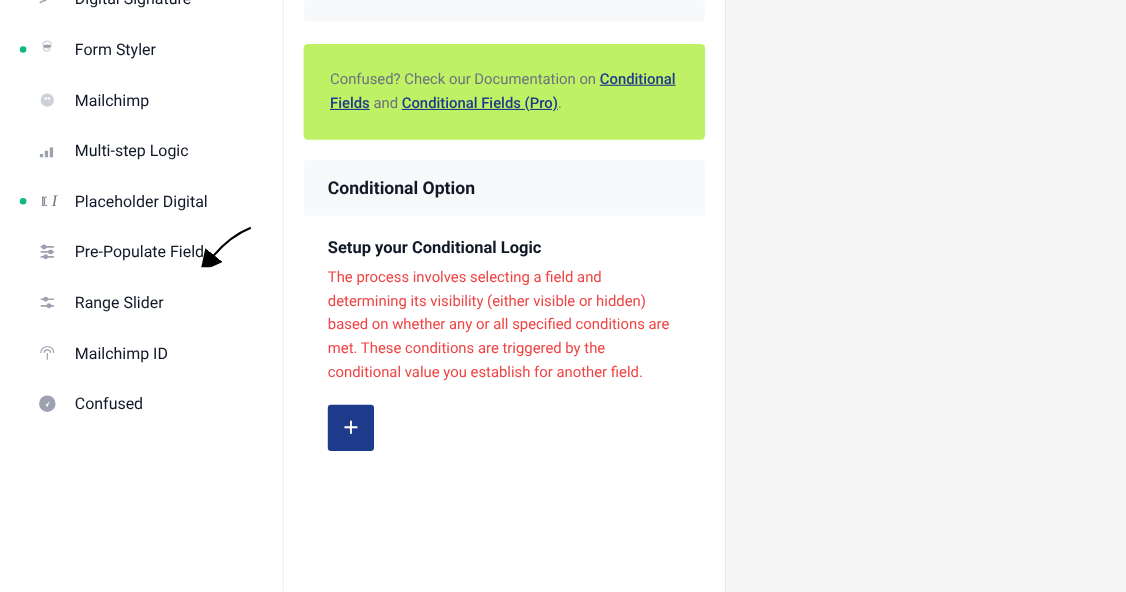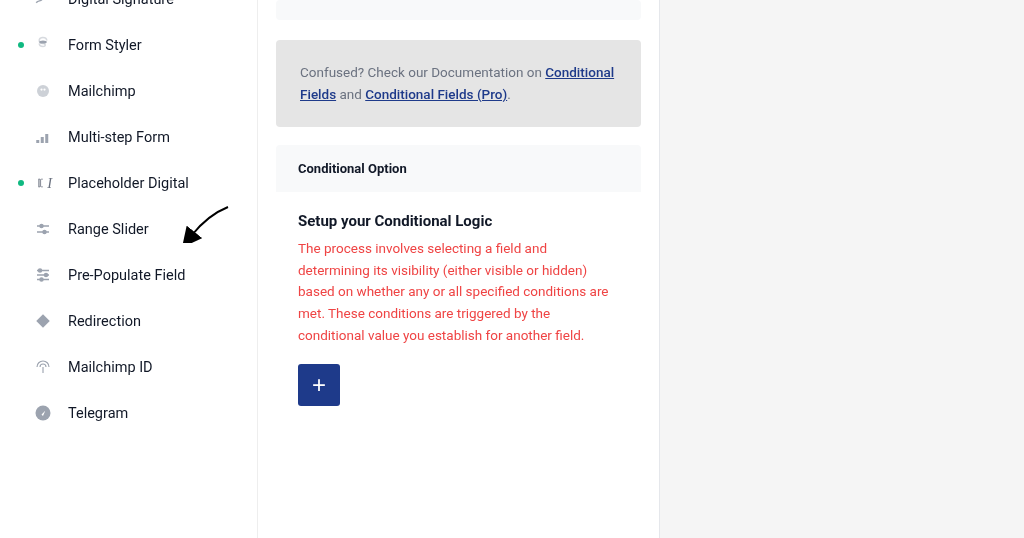--- a/index.html
+++ b/index.html
@@ -5,23 +5,23 @@
     * { margin: 0; padding: 0; box-sizing: border-box; }
     body { font-family: -apple-system, BlinkMacSystemFont, "Segoe UI", Roboto, sans-serif; background: #f5f5f5; width: 1024px; height: 538px; overflow: hidden; }
     .container { display: flex; height: 100%; background: #fff; }
     .sidebar { width: 258px; background: #fff; padding-top: 0; border-right: 1px solid #eee; position: relative; text-align: center; }
     .sidebar-item { display: flex; align-items: center; padding: 14px 20px; cursor: pointer; color: #1f2937; font-size: 14.5px; position: relative; }
     .active-dot { width: 6px; height: 6px; border-radius: 50%; background: #10b981; position: absolute; left: 18px; }
     .sidebar-icon { width: 18px; height: 18px; margin-left: 14px; margin-right: 16px; color: #6b7280; display: flex; align-items: center; justify-content: center; }
     .sidebar-label { color: #111827; font-weight: 400; }
     .main { flex: 1; padding: 0 18px; background: #fff; max-width: 540px; }
     .spacer-panel { height: 20px; background: #f8f9fa; border-radius: 4px; margin-bottom: 20px; }
-    .notice { background: #e5e5e5; border-radius: 4px; padding: 22px 24px; color: #6b7280; font-size: 13.5px; line-height: 1.6; margin-bottom: 18px; }
+    .notice { background: #bef264; border-radius: 4px; padding: 22px 24px; color: #6b7280; font-size: 13.5px; line-height: 1.6; margin-bottom: 18px; }
     .notice a { color: #1e3a8a; text-decoration: underline; font-weight: 500; }
-    .section-header { background: #f8f9fa; padding: 16px 22px; font-weight: 700; font-size: 13px; color: #111827; border-radius: 4px 4px 0 0; }
+    .section-header { background: #f8f9fa; padding: 16px 22px; font-weight: 700; font-size: 16px; color: #111827; border-radius: 4px 4px 0 0; }
     .section-body { padding: 20px 22px; }
     .section-body h3 { font-size: 15px; font-weight: 700; color: #111827; margin-bottom: 8px; }
     .section-body p { font-size: 13.5px; color: #ef4444; line-height: 1.6; margin-bottom: 18px; }
     .add-btn { width: 42px; height: 42px; background: #1e3a8a; color: #fff; border: none; border-radius: 3px; font-size: 24px; font-weight: 400; cursor: pointer; display: flex; align-items: center; justify-content: center; }
     .right-gap { flex: 1; background: #f5f5f5; border-left: 1px solid #e5e7eb; }
     .arrow { position: absolute; width: 60px; height: 40px; pointer-events: none; }
     svg { width: 100%; height: 100%; }
   </style>
 </head>
 <body>
@@ -61,86 +61,78 @@
     </div>
 
     <div class="sidebar-item">
       <span class="sidebar-icon">
         <svg viewBox="0 0 24 24" fill="#9ca3af">
             <rect x="3" y="16" width="4" height="4"></rect>
             <rect x="9" y="12" width="4" height="8"></rect>
             <rect x="15" y="8" width="4" height="12"></rect>
           </svg>
       </span>
-      <span class="sidebar-label">Multi-step Form</span>
+      <span class="sidebar-label">Multi-step Logic</span>
     </div>
 
 
     <div class="sidebar-item">
       <span class="active-dot"></span>
       <span class="sidebar-icon">
         <svg viewBox="0 0 24 24" fill="none" stroke="#6b7280" stroke-width="2">
             <path d="M7 4h4m-2 0v16m-2 0h4M13 4h4m-2 0v16m-2 0h4" opacity="0"></path>
             <path d="M8 5h3m2 0h3M12 5v14M8 19h3m2 0h3" stroke-width="1.5"></path>
             <path d="M9 5v14" stroke-width="2"></path>
           </svg>
         <span style="font-style:italic;font-family:serif;color:#6b7280;">I</span>
       </span>
       <span class="sidebar-label">Placeholder Digital</span>
     </div>
 
     <div class="sidebar-item">
       <span class="sidebar-icon">
         <svg viewBox="0 0 24 24" fill="none" stroke="#9ca3af" stroke-width="2">
-            <path d="M4 8h16M4 16h16"></path>
-            <circle cx="10" cy="8" r="2" fill="#9ca3af"></circle>
-            <circle cx="14" cy="16" r="2" fill="#9ca3af"></circle>
-          </svg>
-      </span>
-      <span class="sidebar-label">Range Slider</span>
-    </div>
-
-    <div class="sidebar-item">
-      <span class="sidebar-icon">
-        <svg viewBox="0 0 24 24" fill="none" stroke="#9ca3af" stroke-width="2">
             <path d="M4 6h16M4 12h16M4 18h16"></path>
             <circle cx="8" cy="6" r="2" fill="#9ca3af"></circle>
             <circle cx="16" cy="12" r="2" fill="#9ca3af"></circle>
             <circle cx="10" cy="18" r="2" fill="#9ca3af"></circle>
           </svg>
       </span>
       <span class="sidebar-label">Pre-Populate Field</span>
     </div>
 
     <div class="sidebar-item">
       <span class="sidebar-icon">
-        <svg viewBox="0 0 24 24" fill="#9ca3af">
-            <path d="M12 3l9 9-9 9-9-9z"></path>
+        <svg viewBox="0 0 24 24" fill="none" stroke="#9ca3af" stroke-width="2">
+            <path d="M4 8h16M4 16h16"></path>
+            <circle cx="10" cy="8" r="2" fill="#9ca3af"></circle>
+            <circle cx="14" cy="16" r="2" fill="#9ca3af"></circle>
           </svg>
       </span>
-      <span class="sidebar-label">Redirection</span>
+      <span class="sidebar-label">Range Slider</span>
     </div>
+
 
     <div class="sidebar-item">
       <span class="sidebar-icon">
         <svg viewBox="0 0 24 24" fill="none" stroke="#9ca3af" stroke-width="1.5">
             <path d="M12 4a8 8 0 018 8M12 8a4 4 0 014 4M4 12a8 8 0 018-8M8 12a4 4 0 014-4M12 12v8"></path>
           </svg>
       </span>
       <span class="sidebar-label">Mailchimp ID</span>
     </div>
 
     <div class="sidebar-item">
       <span class="sidebar-icon">
         <svg viewBox="0 0 24 24" fill="#9ca3af">
             <circle cx="12" cy="12" r="10"></circle>
             <path d="M7 12l3 2 5-5-3 7-2-2" fill="#fff"></path>
           </svg>
       </span>
-      <span class="sidebar-label">Telegram</span>
+      <span class="sidebar-label">Confused</span>
     </div>
 
     <div class="arrow" style="left:178px; top:203px;">
       <svg viewBox="0 0 60 50">
           <defs>
             <marker id="ah" markerWidth="10" markerHeight="10" refX="2" refY="5" orient="auto">
               <path d="M0,0 L10,5 L0,10 z" fill="#000"></path>
             </marker>
           </defs>
           <path d="M55,5 Q30,15 10,40" stroke="#000" stroke-width="2.5" fill="none" marker-end="url(#ah)"></path>

